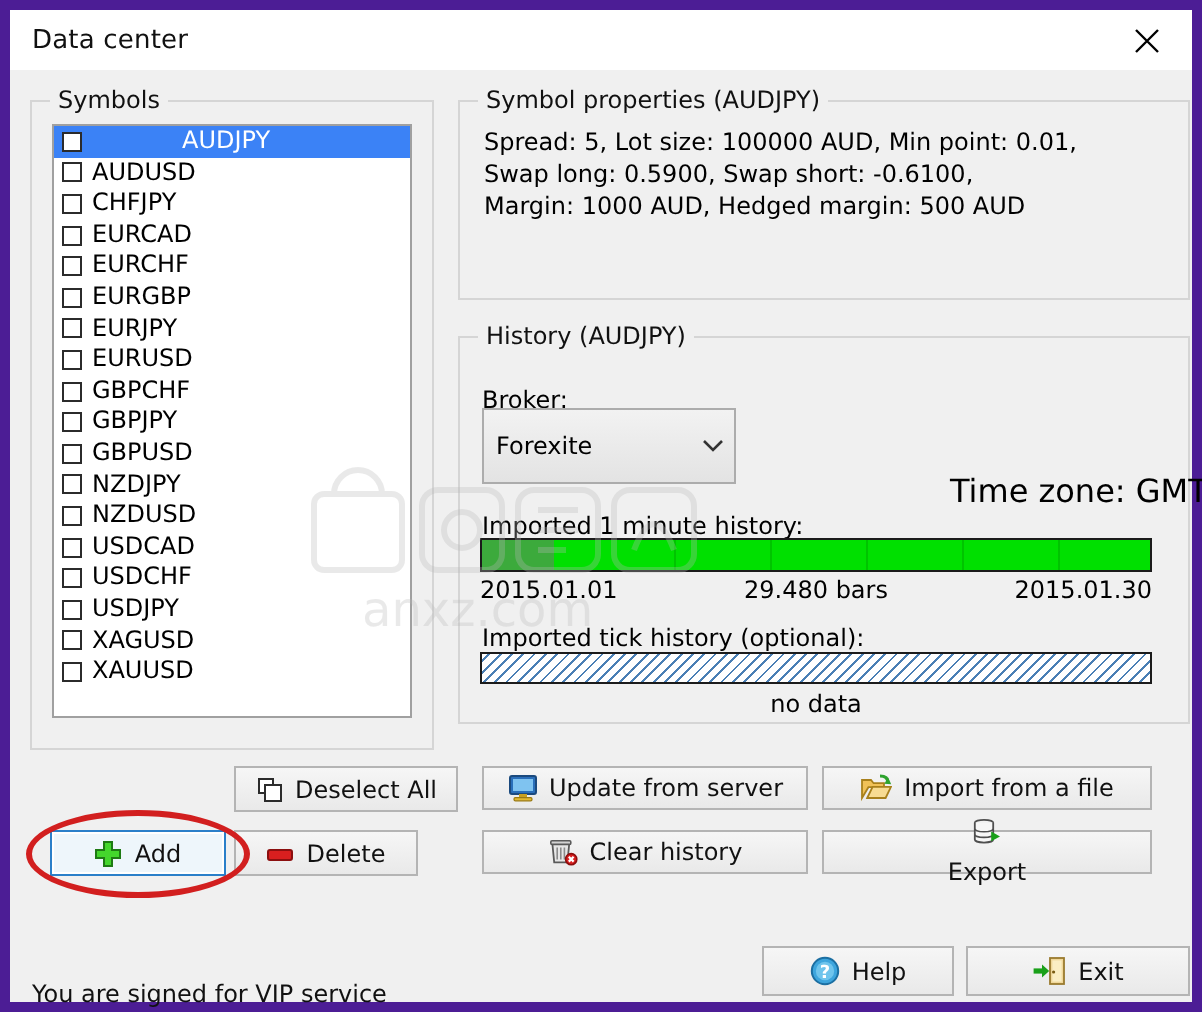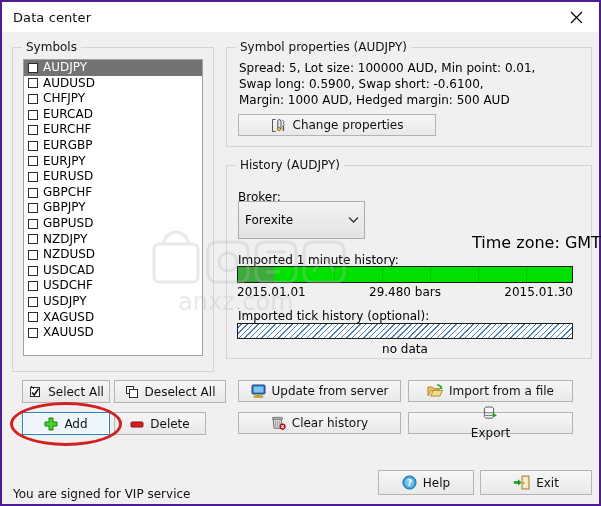--- a/index.html
+++ b/index.html
@@ -8,21 +8,21 @@
     background:#f0f0f0;
     font-family:"DejaVu Sans","Liberation Sans",sans-serif;
     font-size:12px;
     color:#000;
     overflow:hidden;
     position:relative;
   }
   
   #window{
     position:absolute;inset:0;
-    border:2px solid #4c1d95;
+    border:5px solid #4c1d95;
     background:#f0f0f0;
     box-sizing:border-box;
   }
   #titlebar{
     height:30px;
     background:#ffffff;
     position:relative;
     display:flex;align-items:center;
   }
   #title-text{
@@ -66,21 +66,21 @@
     overflow:hidden;
   }
   .sym-row{
     display:flex;align-items:center;
     height:15.6px;
     padding-left:4px;
     font-size:12px;
     line-height:15.6px;
     white-space:nowrap;
   }
-  .sym-row.selected{background:#737373;color:#fff;}
+  .sym-row.selected{background:#3b82f6;color:#fff;gap:45px;}
   .sym-cb{
     width:10px;height:10px;
     border:1px solid #2b2b2b;
     background:#fff;
     margin-right:5px;
     flex:0 0 auto;
     box-sizing:border-box;
   }
 
   
@@ -291,28 +291,20 @@
           <span class="sym-cb"></span>
           <span>XAGUSD</span>
         </div>
         <div class="sym-row">
           <span class="sym-cb"></span>
           <span>XAUUSD</span>
         </div>
       </div>
   </div>
 
-  <div class="btn" id="btn-select-all">
-    <svg class="ico" width="14" height="14" viewBox="0 0 14 14">
-      <rect x="2.5" y="2.5" width="9" height="9" fill="#fff" stroke="#2b2b2b"></rect>
-      <path d="M4 7.5 L6.2 10 L10.5 3.8" stroke="#111" stroke-width="1.6" fill="none"></path>
-      <path d="M3 1 L6 4" stroke="#111" stroke-width="1" fill="none"></path>
-    </svg>
-    <span class="lbl">Select All</span>
-  </div>
 
   <div class="btn" id="btn-deselect-all">
     <svg class="ico" width="14" height="14" viewBox="0 0 14 14">
       <rect x="1.5" y="1.5" width="7" height="7" fill="#fff" stroke="#2b2b2b"></rect>
       <rect x="4.5" y="4.5" width="8" height="8" fill="#fff" stroke="#2b2b2b"></rect>
     </svg>
     <span class="lbl">Deselect All</span>
   </div>
 
   <div class="btn focus" id="btn-add">
@@ -333,30 +325,20 @@
 
   <div class="group" id="grp-props">
     <span class="legend">Symbol properties (AUDJPY)</span>
     <div id="props-text">
       <div>Spread: 5, Lot size: 100000 AUD, Min point: 0.01,</div>
       <div>Swap long: 0.5900, Swap short: -0.6100,</div>
       <div>Margin: 1000 AUD, Hedged margin: 500 AUD</div>
     </div>
   </div>
 
-  <div class="btn" id="btn-change-props">
-    <svg class="ico" width="16" height="15" viewBox="0 0 16 15">
-      <path d="M1.5 1.5 h3 M1.5 1.5 v12 h3" stroke="#555" stroke-width="1" fill="none"></path>
-      <path d="M8 1.5 a2 2 0 0 1 2 2 v7 a1.6 1.6 0 0 1-3.2 0 v-7 a2 2 0 0 1 1.2-2z" fill="#e8e8e8" stroke="#444" stroke-width=".9"></path>
-      <circle cx="8" cy="11" r="1.6" fill="#f2c04a" stroke="#8a6a12" stroke-width=".8"></circle>
-      <path d="M11.5 2.2 l1.8 1.8 -1.2 1.2 1.2 1.2 -1.8 1.8" stroke="#555" stroke-width="1" fill="none"></path>
-      <path d="M12.4 8 v5" stroke="#555" stroke-width="1.4"></path>
-    </svg>
-    <span class="lbl">Change properties</span>
-  </div>
 
   <div class="group" id="grp-history">
     <span class="legend">History (AUDJPY)</span>
   </div>
 
   <span id="lbl-broker">Broker:</span>
   <div id="broker-select">
     <span class="val">Forexite</span>
     <span class="chev">
       <svg width="11" height="8" viewBox="0 0 11 8">

